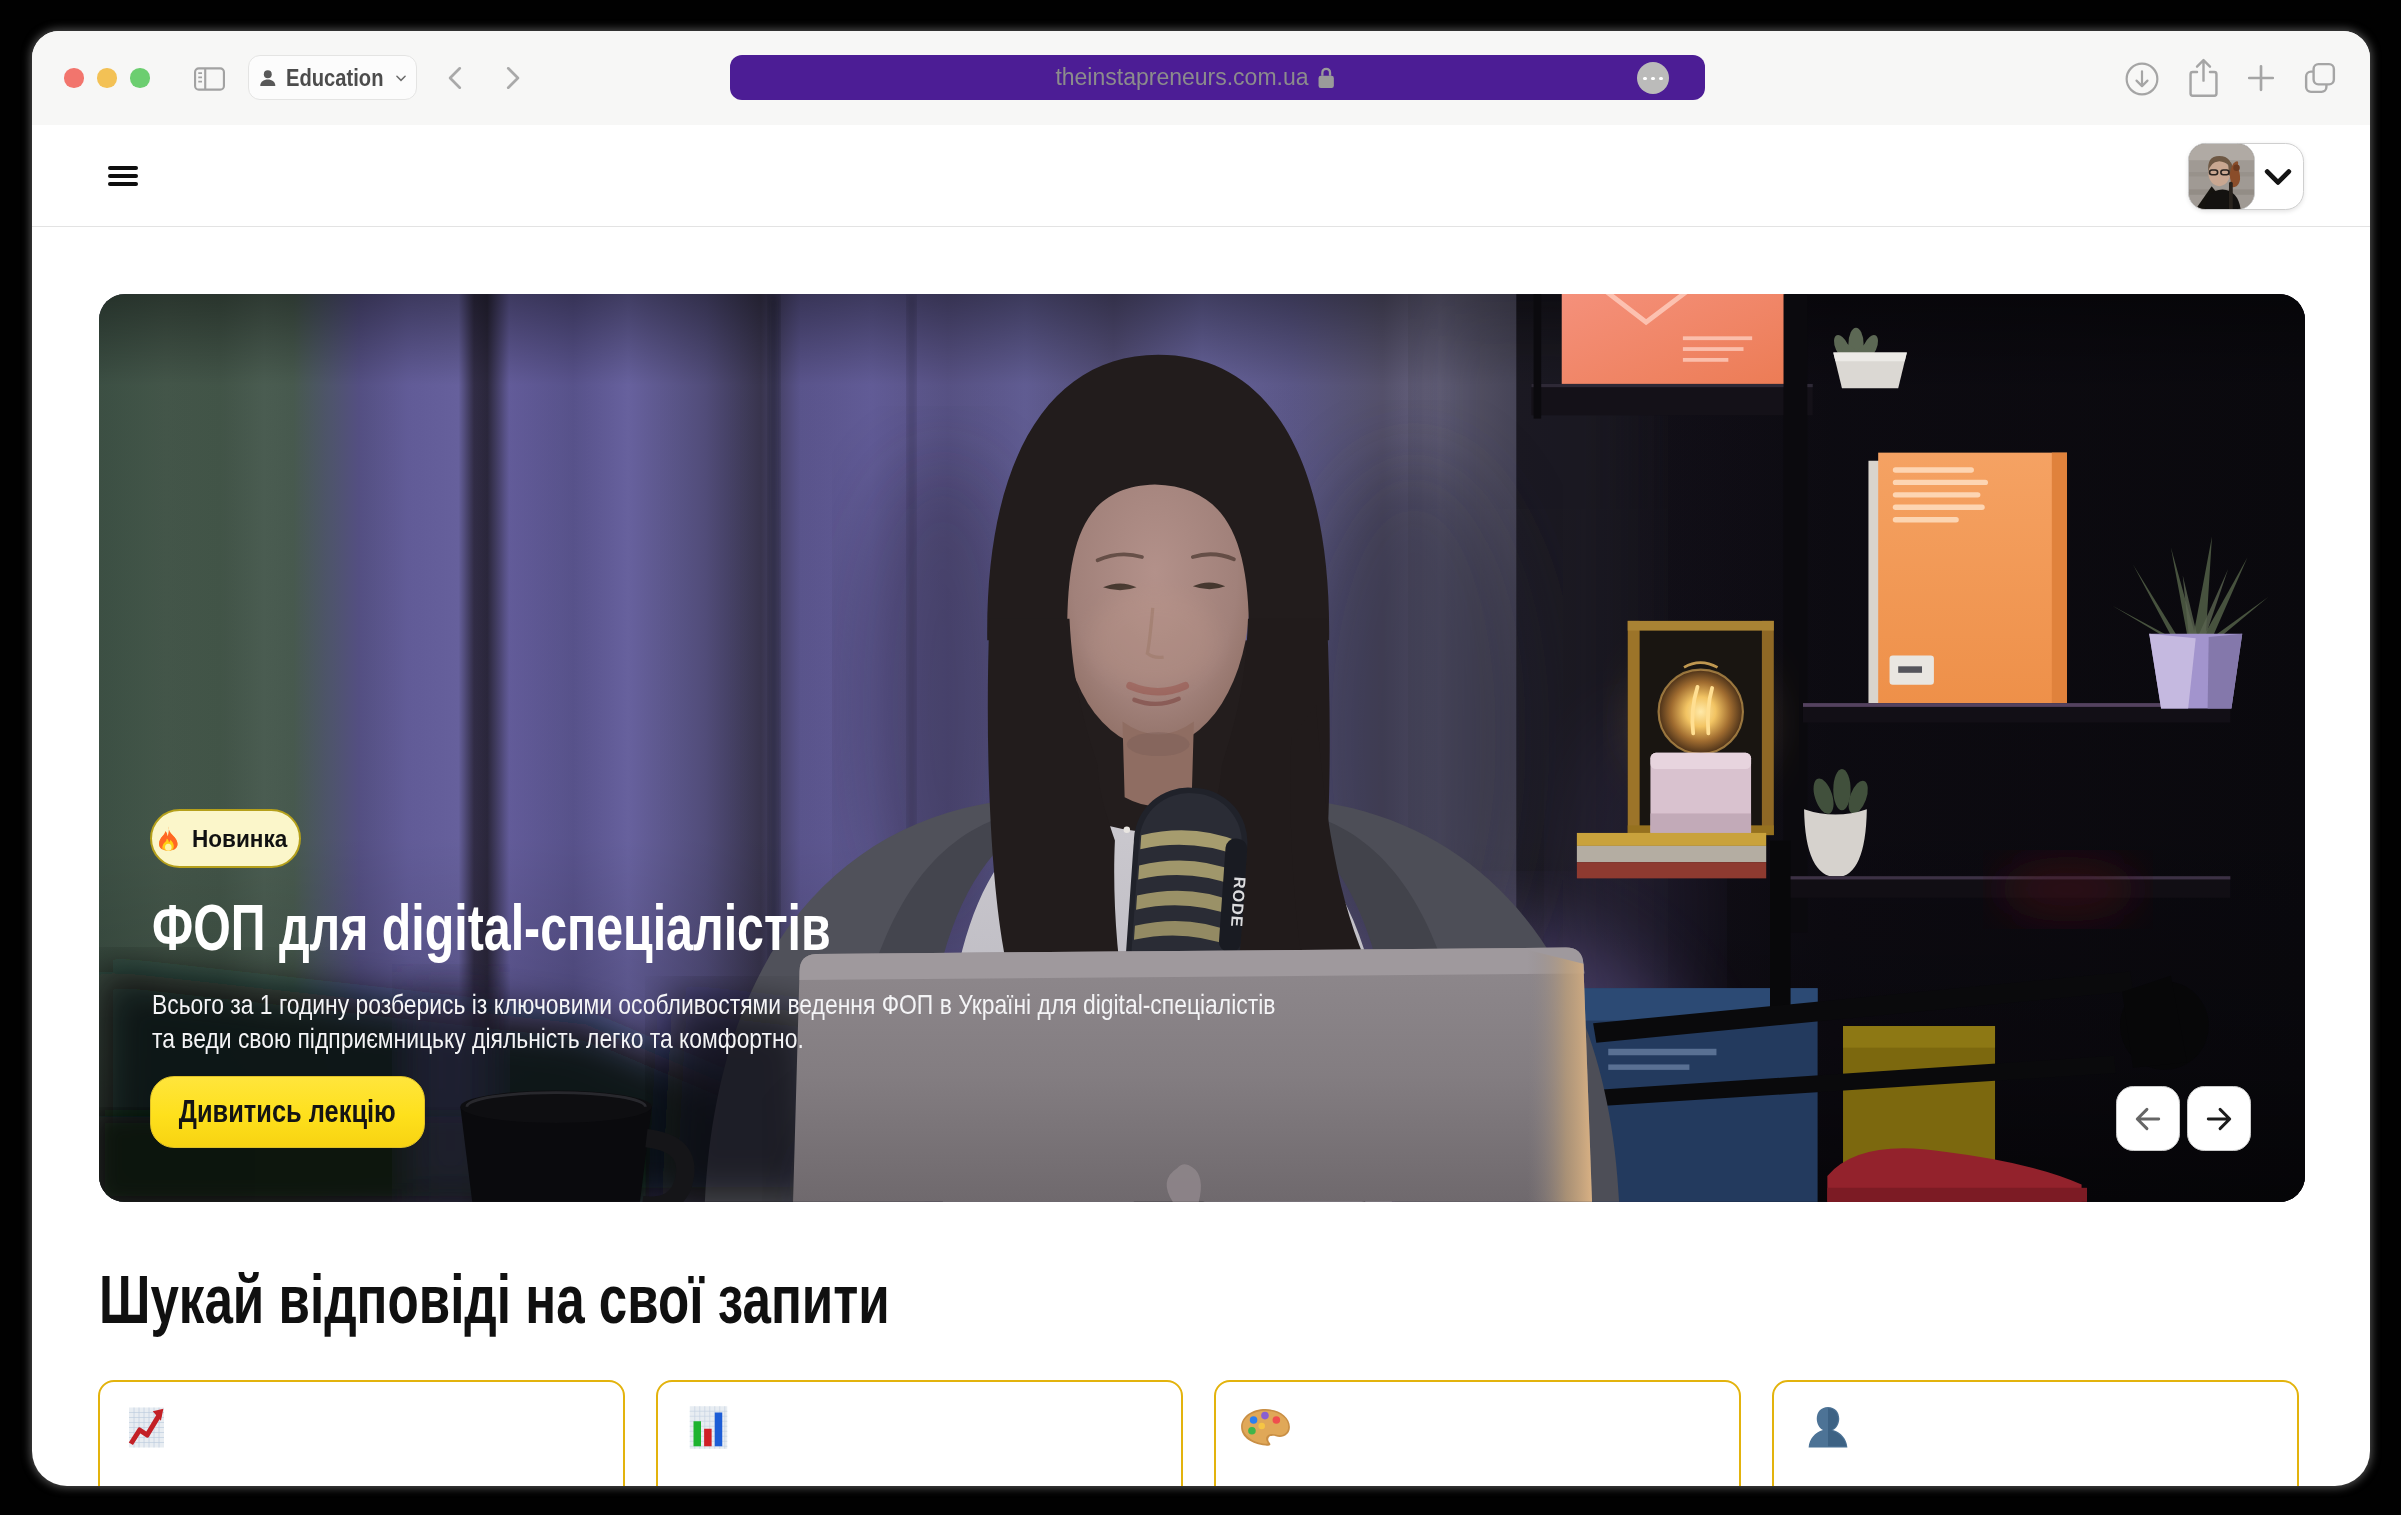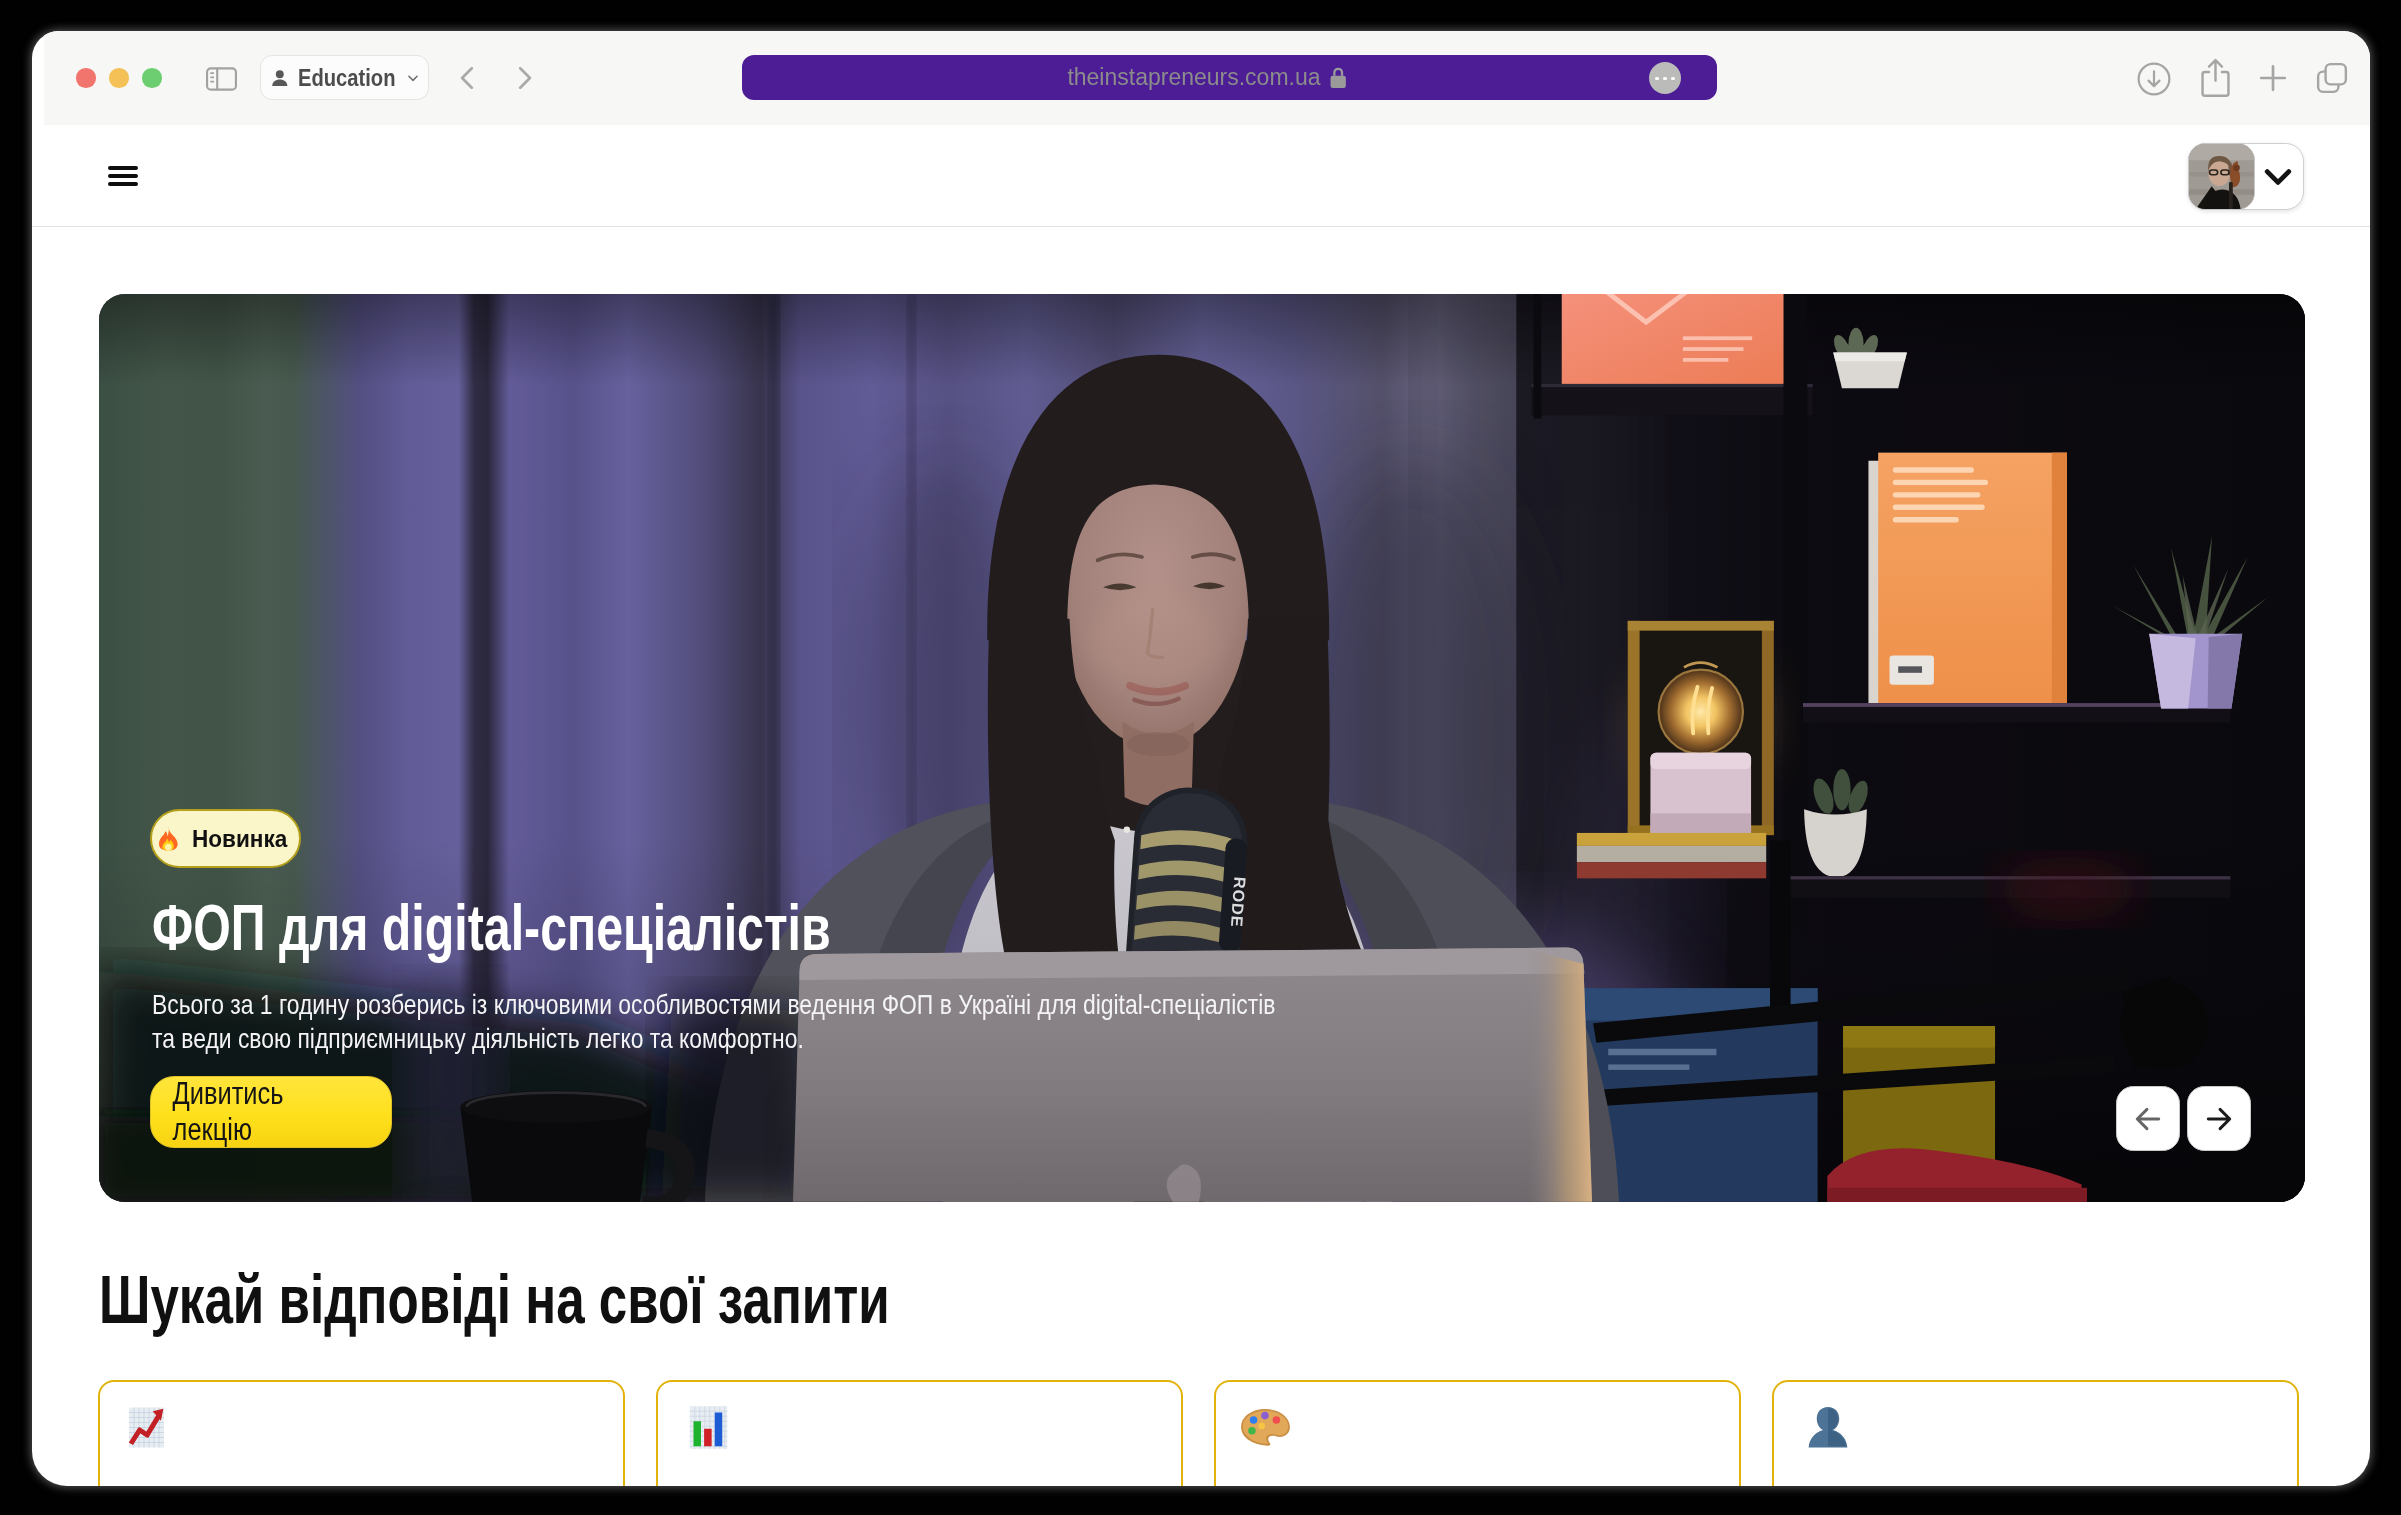--- a/index.html
+++ b/index.html
@@ -1,21 +1,21 @@
 <!DOCTYPE html>
 <html style="font-size:8.7px"><head>
 <meta charset="utf-8">
 <style>
   html,body{margin:0;padding:0;background:#000;}
   *{box-sizing:border-box;}
   .stage{position:relative;width:2401px;height:1515px;background:#010101;overflow:hidden;
          font-family:"Liberation Sans", sans-serif;}
   .window{position:absolute;left:32px;top:31px;width:2338px;height:1455px;background:#fff;
           border-radius:27px 27px 35px 35px;overflow:hidden;box-shadow:0 0 8.7px 1.6px rgba(140,140,140,.55);}
-  .toolbar{position:absolute;left:12px;top:0;width:100%;height:97px;background:#f7f7f6;
+  .toolbar{position:absolute;left:0;top:0;width:100%;height:97px;background:#f7f7f6;
            border-bottom:1.1px solid #dddddd;}
   .tl{position:absolute;border-radius:50%;width:19.5px;height:19.5px;top:37px;}
   .tl.r{left:32px;background:#f2756d;}
   .tl.y{left:65px;background:#f3c155;}
   .tl.g{left:98px;background:#6cce70;}
   .pill{position:absolute;left:216px;top:24px;width:169px;height:45px;border-radius:12px;
         background:#fcfcfc;border:1.1px solid #e4e4e3;color:#4c4c4c;font-size:24px;font-weight:700;
         display:flex;align-items:center;justify-content:center;gap:7.6px;}
   .urlbar{position:absolute;left:698px;top:24px;width:975px;height:45px;border-radius:12px;
           background:#4c1d95;color:#8c8c8c;font-size:23px;display:flex;align-items:center;justify-content:center;padding-right:44px;}
@@ -31,24 +31,24 @@
         overflow:hidden;background:#241f33;}
   .hero svg{position:absolute;left:0;top:0;}
   .badge{position:absolute;left:118px;top:778px;width:151px;height:59px;border-radius:30px;
          background:#fbf6ca;border:2.2px solid #b5a01b;display:flex;align-items:center;justify-content:center;
          gap:13px;font-size:24px;font-weight:700;color:#111;}
   .badge span{transform:scaleX(.94);transform-origin:0 50%;display:inline-block;}
   .htitle{position:absolute;left:120px;top:859px;color:#fff;font-size:65px;font-weight:700;
           white-space:nowrap;transform:scaleX(.743);transform-origin:0 0;}
   .hpar{position:absolute;left:120px;top:957px;color:#f4f4f6;font-size:28px;line-height:34px;font-weight:400;
         white-space:nowrap;transform:scaleX(.817);transform-origin:0 0;}
-  .ybtn{position:absolute;left:118px;top:1045px;width:242px;height:72px;border-radius:24px;
+  .ybtn{position:absolute;left:118px;top:1045px;width:275px;height:72px;border-radius:24px;
         background:linear-gradient(180deg,#ffe53c 0%,#fee01c 55%,#f7d312 100%);
         border:1.6px solid #dfc027;display:flex;align-items:center;justify-content:center;
-        font-size:31px;font-weight:400;color:#141414;}
+        font-size:31px;font-weight:700;color:#141414;}
   .ybtn span{transform:scaleX(.82);transform-origin:50% 50%;display:inline-block;}
   .nav{position:absolute;top:1055px;width:64px;height:65px;background:#fff;border:1.1px solid #c9c9c9;
        border-radius:17.3px;display:flex;align-items:center;justify-content:center;}
   .nav.prev{left:2084px;}
   .nav.next{left:2155px;}
   .h2{position:absolute;left:67px;top:1229px;color:#101010;font-size:68px;font-weight:700;white-space:nowrap;
       transform:scaleX(.752);transform-origin:0 0;}
   .card{position:absolute;top:1349px;width:527px;height:227px;background:#fff;border:2.2px solid #e3b30d;
         border-radius:16px;}
   .card .emo{position:absolute;left:24px;top:23px;width:45px;height:45px;}

